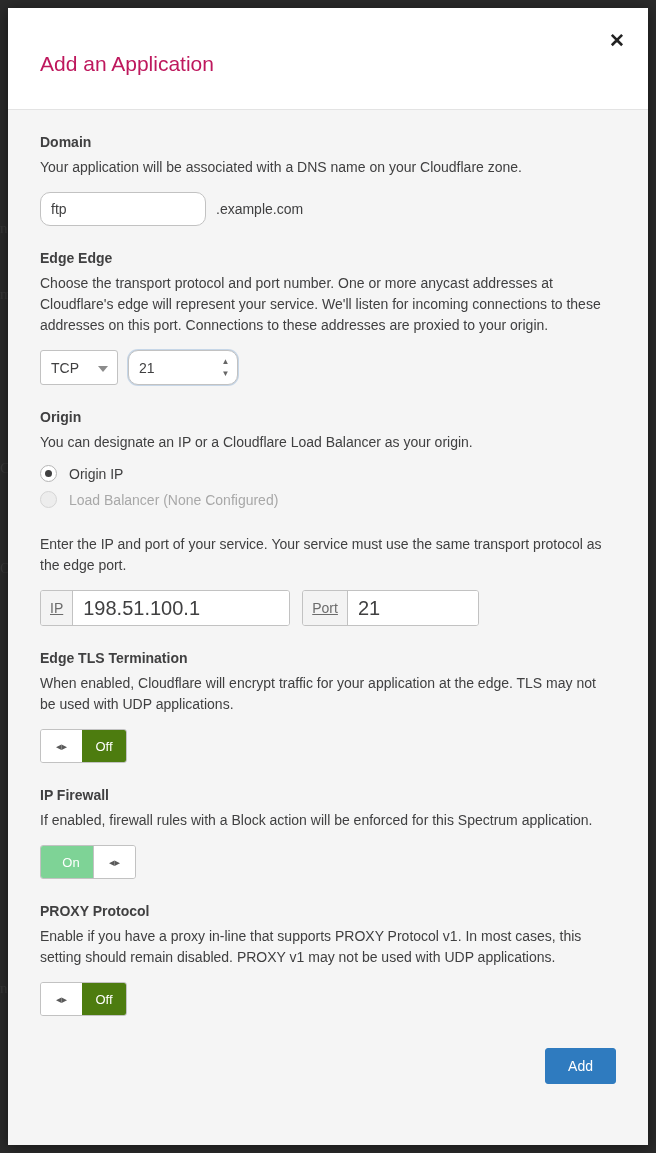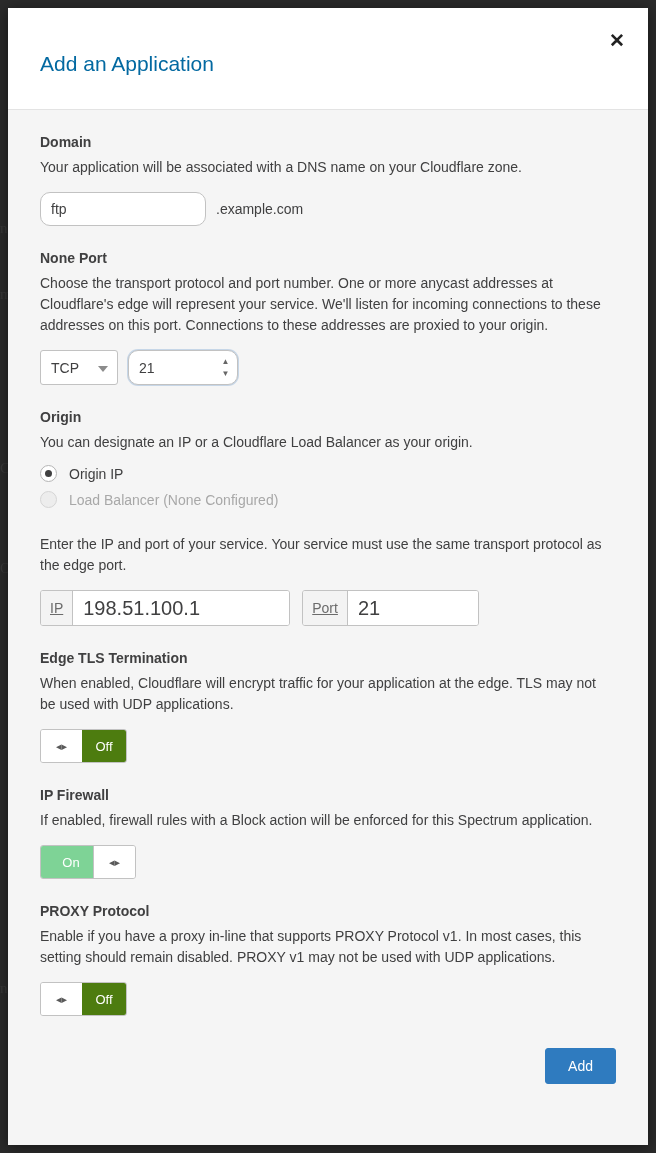--- a/index.html
+++ b/index.html
@@ -38,21 +38,21 @@
     background: #ffffff;
     height: 102px;
     border-bottom: 1px solid #e3e3e3;
     box-sizing: border-box;
   }
   .modal-title {
     position: absolute;
     left: 32px;
     top: 44px;
     font-size: 21px;
-    color: #0369a1;
+    color: #be185d;
     font-weight: normal;
     margin: 0;
   }
   .close-btn {
     position: absolute;
     right: 18px;
     top: 20px;
     width: 26px;
     height: 26px;
     line-height: 26px;
@@ -297,21 +297,21 @@
       <div class="group">
         <div class="section-title">Domain</div>
         <div class="section-desc">Your application will be associated with a DNS name on your Cloudflare zone.</div>
         <div class="row">
           <input class="text-input domain-input" type="text" value="ftp" style="">
           <span class="domain-suffix">.example.com</span>
         </div>
       </div>
 
       <div class="group">
-        <div class="section-title">None Port</div>
+        <div class="section-title">Edge Edge</div>
         <div class="section-desc">Choose the transport protocol and port number. One or more anycast addresses at Cloudflare's edge will represent your service. We'll listen for incoming connections to these addresses on this port. Connections to these addresses are proxied to your origin.</div>
         <div class="row">
           <div class="select-wrap">
             <span>TCP</span>
             <span class="select-caret"></span>
           </div>
           <div class="port-input-wrap">
             <input class="text-input port-input" type="text" value="21" style="">
             <span class="spinner">
               <span>▲</span>

